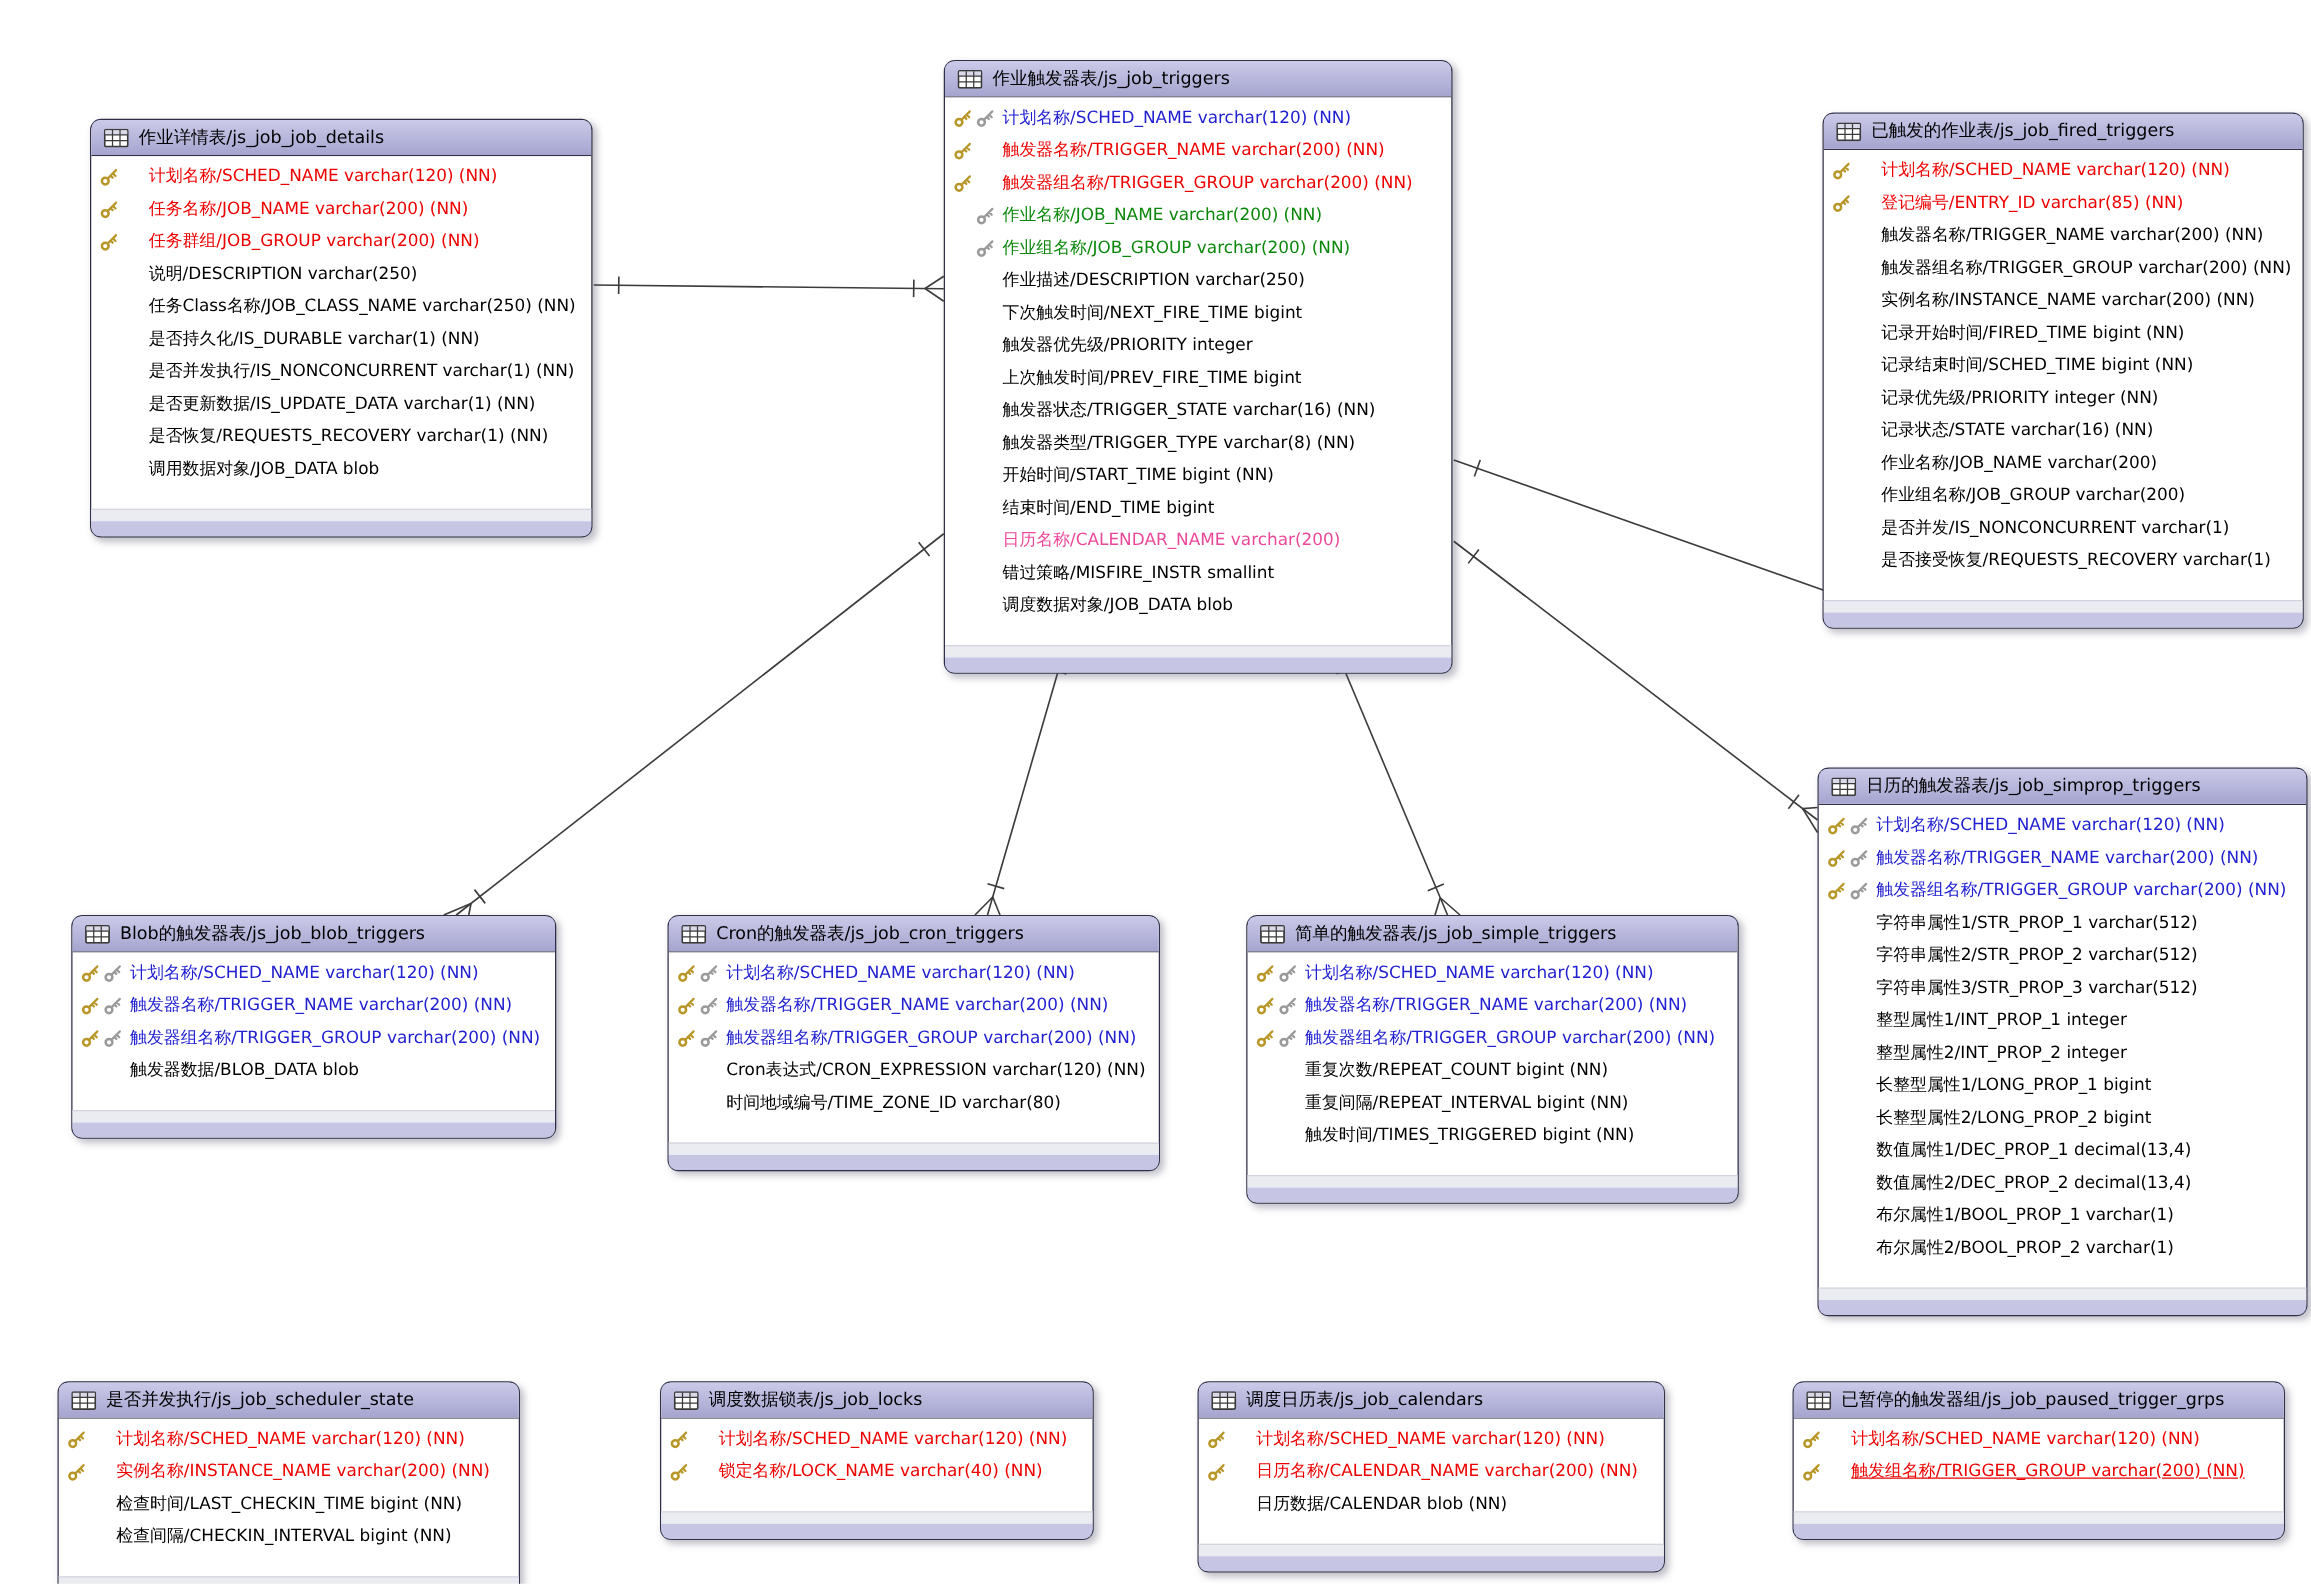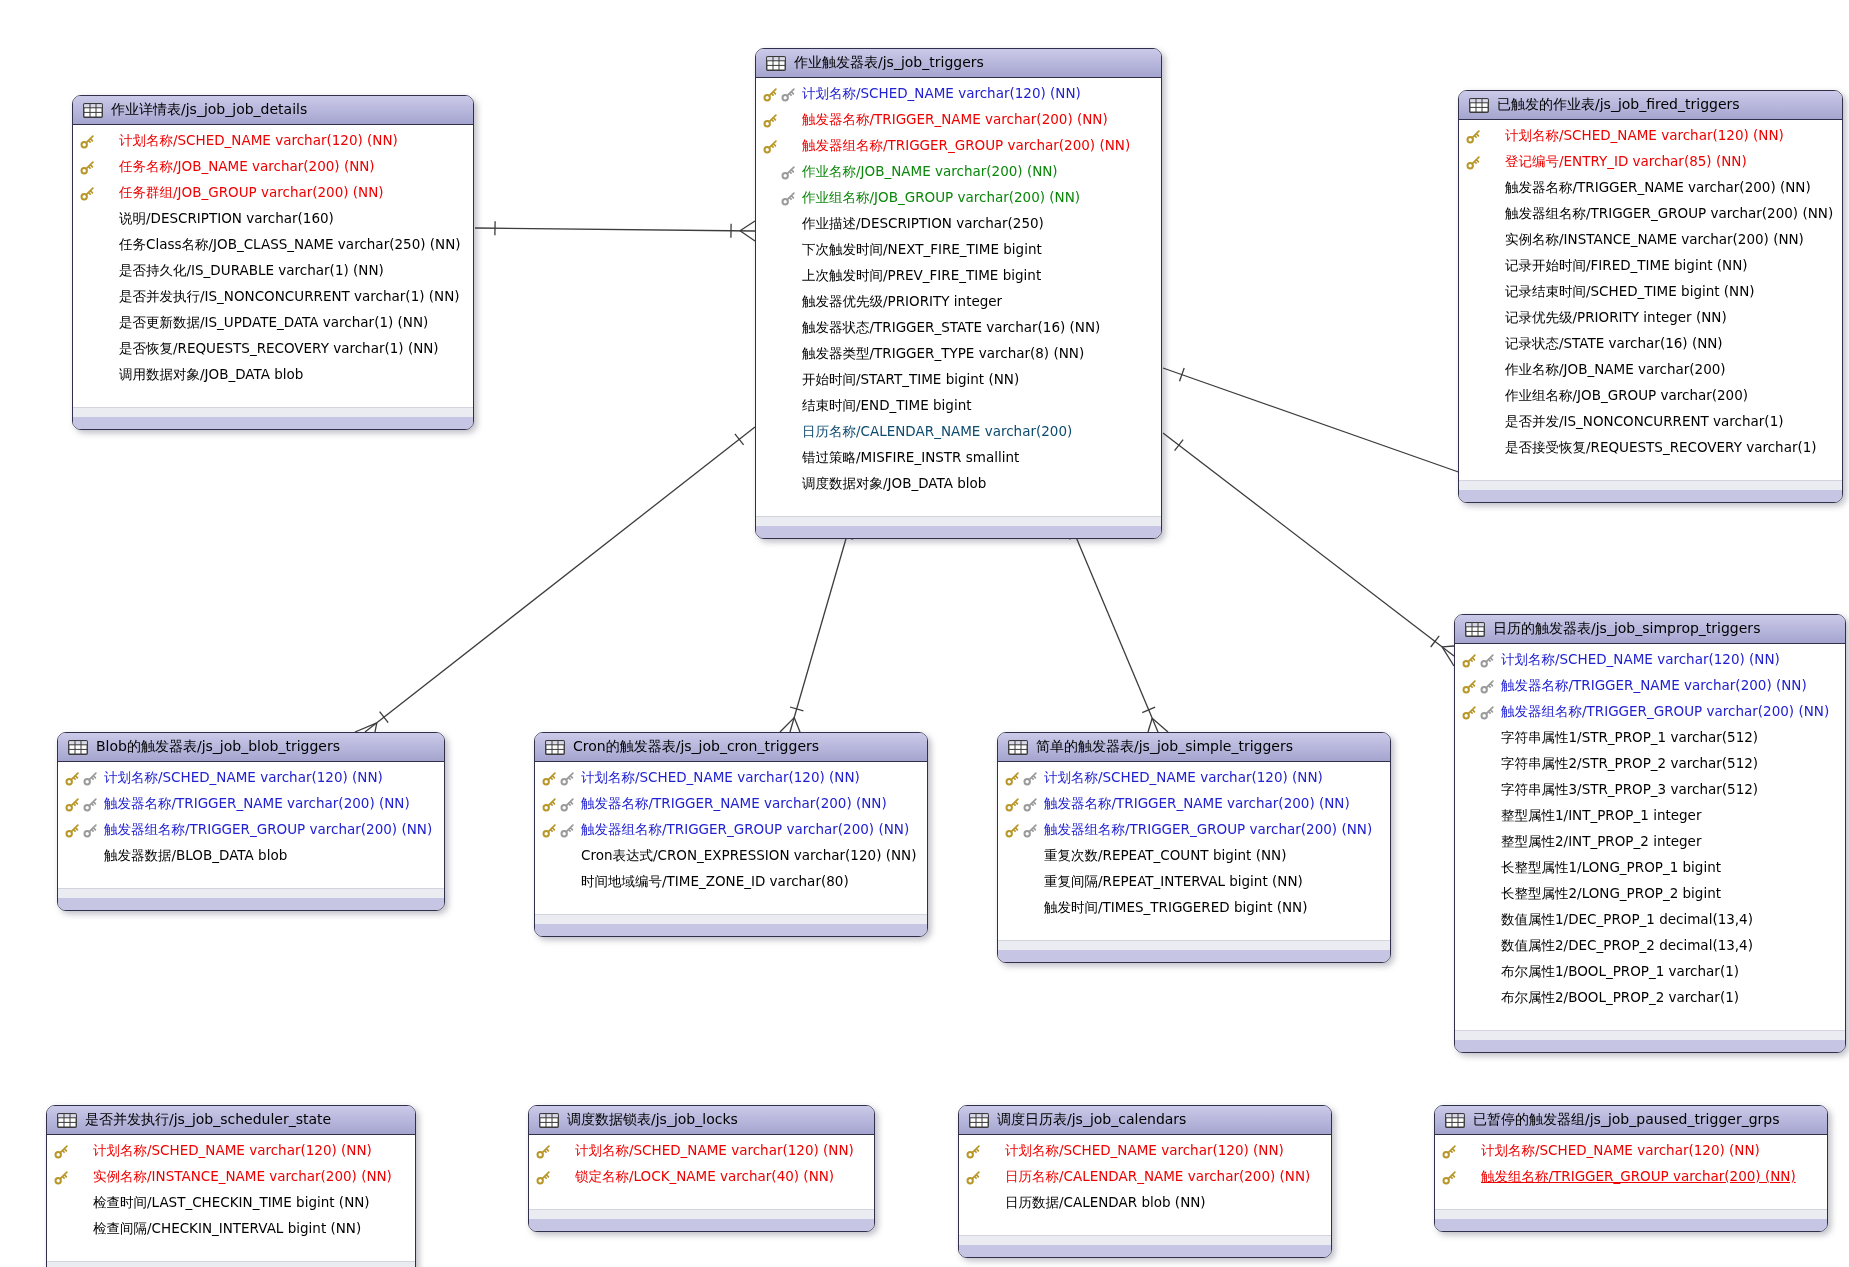--- a/index.html
+++ b/index.html
@@ -119,21 +119,21 @@
   </svg></span>
               <span class="slot"></span>
             </span>
             <span class="coltext" style="color: rgb(238, 0, 0);">任务群组/JOB_GROUP varchar(200) (NN)</span>
           </div>
           <div class="row">
             <span class="keyslots">
               <span class="slot"></span>
               <span class="slot"></span>
             </span>
-            <span class="coltext" style="color: rgb(0, 0, 0);">说明/DESCRIPTION varchar(160)</span>
+            <span class="coltext" style="color: rgb(0, 0, 0);">说明/DESCRIPTION varchar(250)</span>
           </div>
           <div class="row">
             <span class="keyslots">
               <span class="slot"></span>
               <span class="slot"></span>
             </span>
             <span class="coltext" style="color: rgb(0, 0, 0);">任务Class名称/JOB_CLASS_NAME varchar(250) (NN)</span>
           </div>
           <div class="row">
             <span class="keyslots">
@@ -252,34 +252,34 @@
               <span class="slot"></span>
               <span class="slot"></span>
             </span>
             <span class="coltext" style="color: rgb(0, 0, 0);">下次触发时间/NEXT_FIRE_TIME bigint</span>
           </div>
           <div class="row">
             <span class="keyslots">
               <span class="slot"></span>
               <span class="slot"></span>
             </span>
+            <span class="coltext" style="color: rgb(0, 0, 0);">触发器优先级/PRIORITY integer</span>
+          </div>
+          <div class="row">
+            <span class="keyslots">
+              <span class="slot"></span>
+              <span class="slot"></span>
+            </span>
             <span class="coltext" style="color: rgb(0, 0, 0);">上次触发时间/PREV_FIRE_TIME bigint</span>
           </div>
           <div class="row">
             <span class="keyslots">
               <span class="slot"></span>
               <span class="slot"></span>
             </span>
-            <span class="coltext" style="color: rgb(0, 0, 0);">触发器优先级/PRIORITY integer</span>
-          </div>
-          <div class="row">
-            <span class="keyslots">
-              <span class="slot"></span>
-              <span class="slot"></span>
-            </span>
             <span class="coltext" style="color: rgb(0, 0, 0);">触发器状态/TRIGGER_STATE varchar(16) (NN)</span>
           </div>
           <div class="row">
             <span class="keyslots">
               <span class="slot"></span>
               <span class="slot"></span>
             </span>
             <span class="coltext" style="color: rgb(0, 0, 0);">触发器类型/TRIGGER_TYPE varchar(8) (NN)</span>
           </div>
           <div class="row">
@@ -294,21 +294,21 @@
               <span class="slot"></span>
               <span class="slot"></span>
             </span>
             <span class="coltext" style="color: rgb(0, 0, 0);">结束时间/END_TIME bigint</span>
           </div>
           <div class="row">
             <span class="keyslots">
               <span class="slot"></span>
               <span class="slot"></span>
             </span>
-            <span class="coltext" style="color: #0c4a6e;">日历名称/CALENDAR_NAME varchar(200)</span>
+            <span class="coltext" style="color: #ec4899;">日历名称/CALENDAR_NAME varchar(200)</span>
           </div>
           <div class="row">
             <span class="keyslots">
               <span class="slot"></span>
               <span class="slot"></span>
             </span>
             <span class="coltext" style="color: rgb(0, 0, 0);">错过策略/MISFIRE_INSTR smallint</span>
           </div>
           <div class="row">
             <span class="keyslots">

